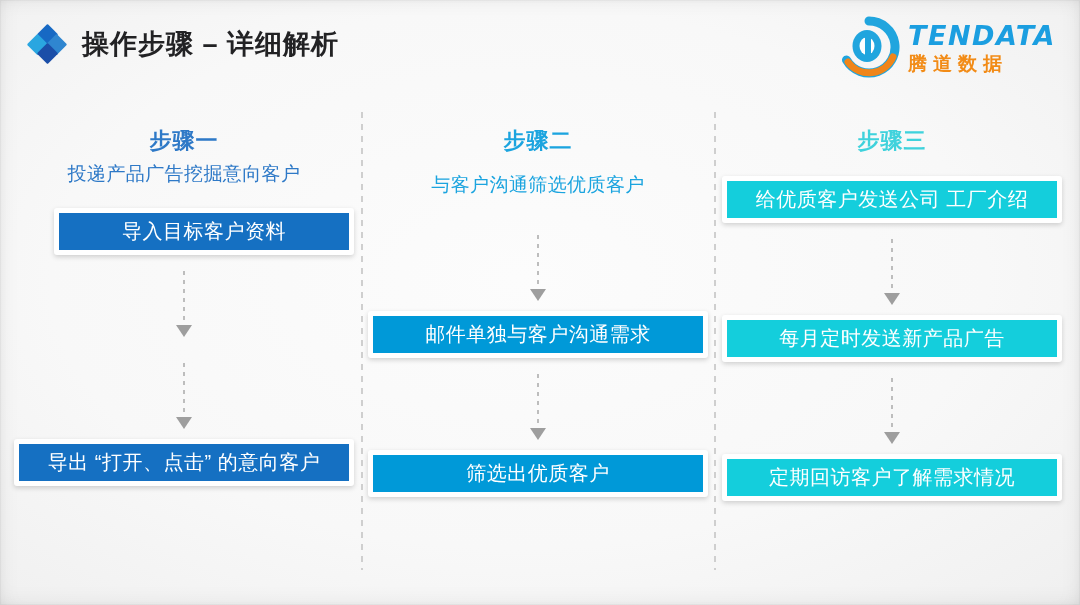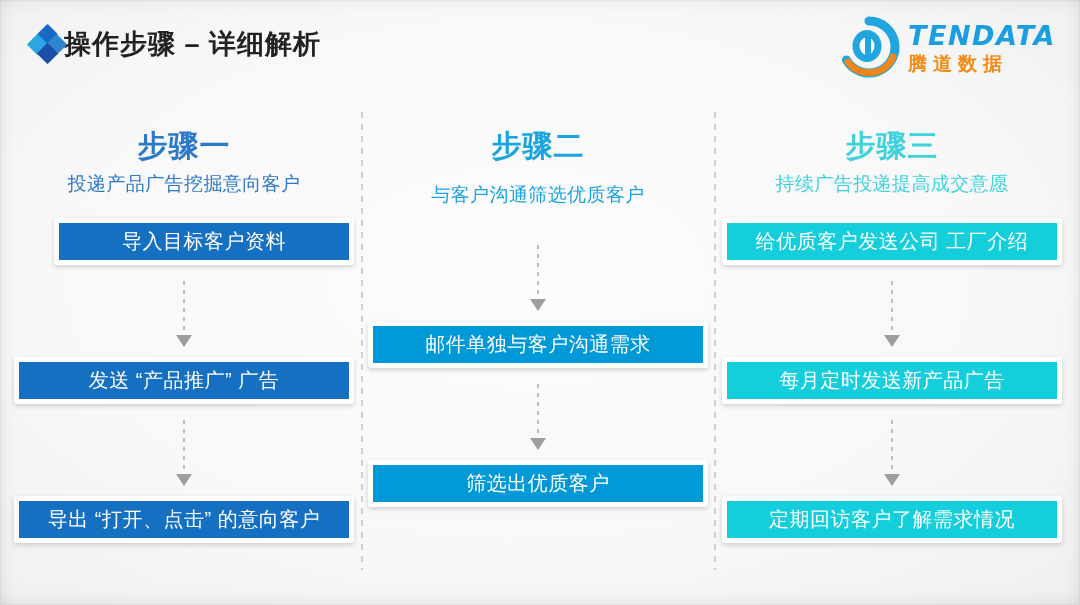--- a/index.html
+++ b/index.html
@@ -43,20 +43,21 @@
     position: absolute;
     left: 0; top: 0;
     width: 1080px;
     height: 96px;
   }
   #title-group {
     position: absolute;
     left: 30px; top: 26px;
     display: flex;
     align-items: center;
+    gap: 18px;
   }
   .diamond-icon {
     width: 34px; height: 34px;
     position: relative;
     flex: none;
   }
   .diamond-icon i {
     position: absolute;
     width: 15px; height: 15px;
     transform: rotate(45deg);
@@ -124,21 +125,21 @@
     position: absolute;
     top: 128px;
     width: 340px;
   }
   #col-1 { left: 14px; }
   #col-2 { left: 368px; }
   #col-3 { left: 722px; }
 
   .step-heading {
     text-align: center;
-    font-size: 30px;
+    font-size: 22px;
     font-weight: bold;
     letter-spacing: 1px;
     line-height: 1.2;
   }
   .step-sub {
     text-align: center;
     font-size: 19px;
     letter-spacing: 0.4px;
     margin-top: 9px;
     line-height: 1.2;
@@ -227,21 +228,20 @@
 
   <div class="column" id="col-1">
     <div class="step-heading" style="color: rgb(46, 121, 199);">步骤一</div>
     <div class="step-sub" style="color: rgb(46, 121, 199);">投递产品广告挖掘意向客户</div>
     <div class="nodes">
       <div class="node-box" style="background: rgb(21, 112, 194); margin-left: 40px;">导入目标客户资料</div>
       <div class="arrow">
           <span class="shaft"></span>
           <span class="head"></span>
         </div>
-      <div class="node-box" style="background: rgb(21, 112, 194);">发送 “产品推广” 广告</div>
       <div class="arrow">
           <span class="shaft"></span>
           <span class="head"></span>
         </div>
       <div class="node-box" style="background: rgb(21, 112, 194);">导出 “打开、点击” 的意向客户</div>
     </div>
   </div>
 
   <div class="column" id="col-2">
     <div class="step-heading" style="color: rgb(27, 164, 223);">步骤二</div>
@@ -255,21 +255,20 @@
       <div class="arrow">
           <span class="shaft"></span>
           <span class="head"></span>
         </div>
       <div class="node-box" style="background: rgb(0, 153, 216);">筛选出优质客户</div>
     </div>
   </div>
 
   <div class="column" id="col-3">
     <div class="step-heading" style="color: rgb(63, 210, 220);">步骤三</div>
-    <div class="step-sub" style="color: rgb(63, 210, 220);">持续广告投递提高成交意愿</div>
     <div class="nodes">
       <div class="node-box" style="background: rgb(20, 206, 220);">给优质客户发送公司 工厂介绍</div>
       <div class="arrow">
           <span class="shaft"></span>
           <span class="head"></span>
         </div>
       <div class="node-box" style="background: rgb(20, 206, 220);">每月定时发送新产品广告</div>
       <div class="arrow">
           <span class="shaft"></span>
           <span class="head"></span>

